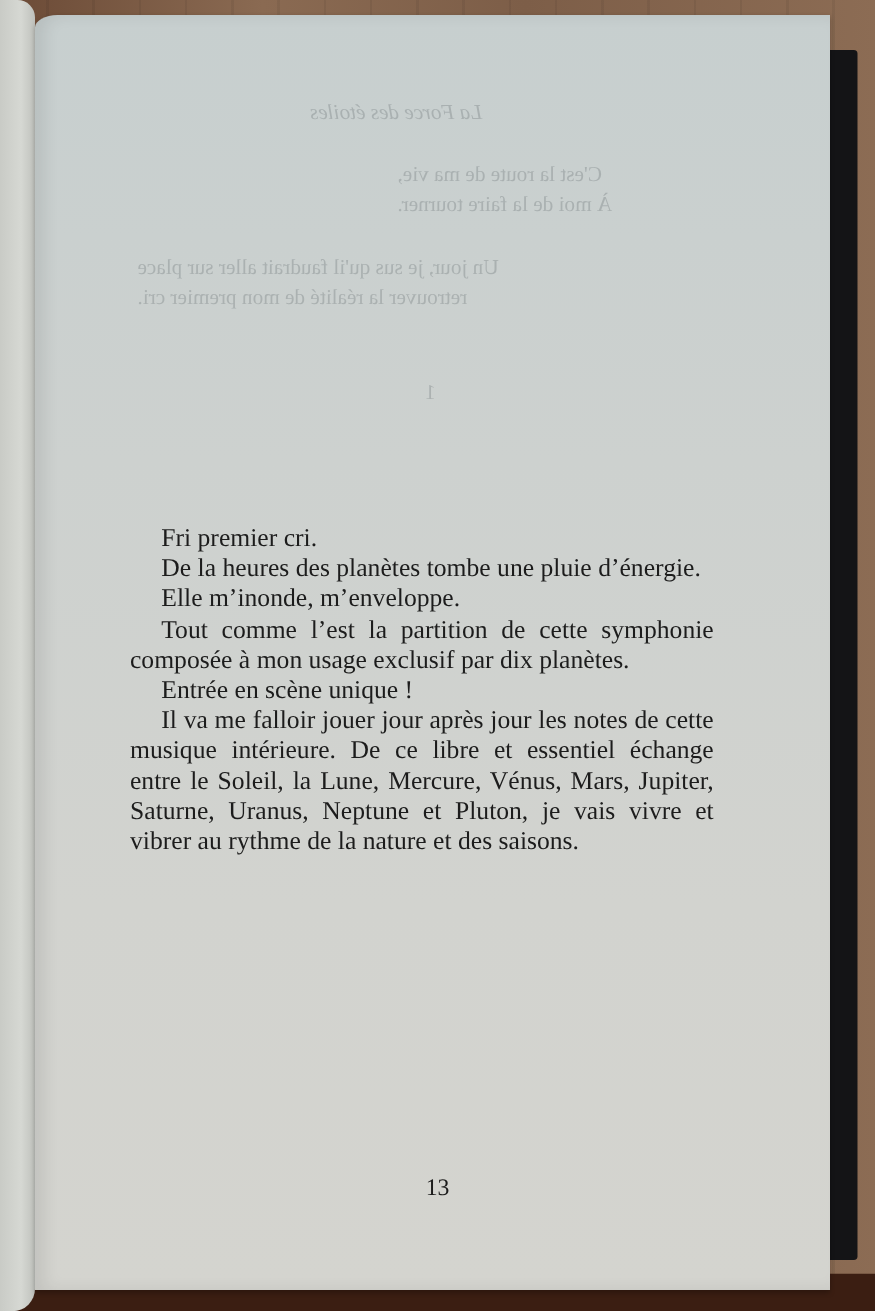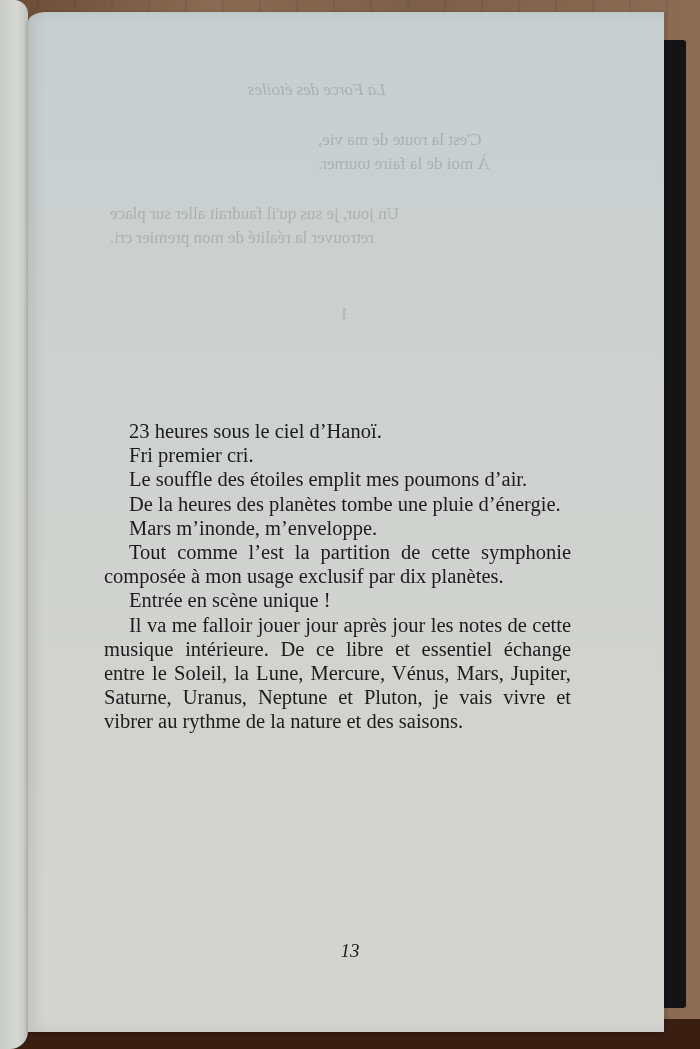--- a/index.html
+++ b/index.html
@@ -92,21 +92,20 @@
       left: 0;
       width: 100%;
       text-align: center;
       padding-left: 0;
       color: #1c1c1c;
       font-size: 19px;
     }
     .page-number span {
       display: inline-block;
       margin-left: 8px;
-      font-style: italic;
     }
   </style>
 </head>
 <body>
 
 <div class="wood-grain"></div>
 <div class="wood-bottom"></div>
 <div class="left-page"></div>
 <div class="book-cover"></div>
 
@@ -117,21 +116,19 @@
   <div class="bleed bleed-l3">Un jour, je sus qu'il faudrait aller sur place</div>
   <div class="bleed bleed-l4">retrouver la réalité de mon premier cri.</div>
   <div class="bleed bleed-num">1</div>
 
   <div class="page-number">
     <span>13</span>
   </div>
 </div>
 
 <div class="text-block">
-  <p class="para short">23 heures sous le ciel d’Hanoï.</p>
   <p class="para short">Fri premier cri.</p>
-  <p class="para">Le souffle des étoiles emplit mes poumons d’air.</p>
   <p class="para">De la heures des planètes tombe une pluie d’énergie.</p>
-  <p class="para short">Mars m’inonde, m’enveloppe.</p>
+  <p class="para short">Elle m’inonde, m’enveloppe.</p>
   <p class="para">Tout comme l’est la partition de cette sympho­nie composée à mon usage exclusif par dix pla­nètes.</p>
   <p class="para short">Entrée en scène unique !</p>
   <p class="para">Il va me falloir jouer jour après jour les notes de cette musique intérieure. De ce libre et essentiel échange entre le Soleil, la Lune, Mercure, Vénus, Mars, Jupiter, Saturne, Uranus, Neptune et Plu­ton, je vais vivre et vibrer au rythme de la nature et des saisons.</p>
 </div>
 
 </body></html>

